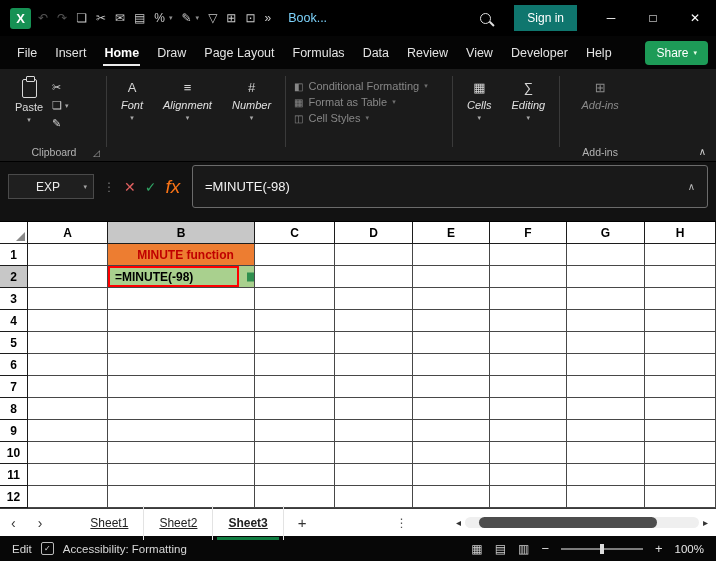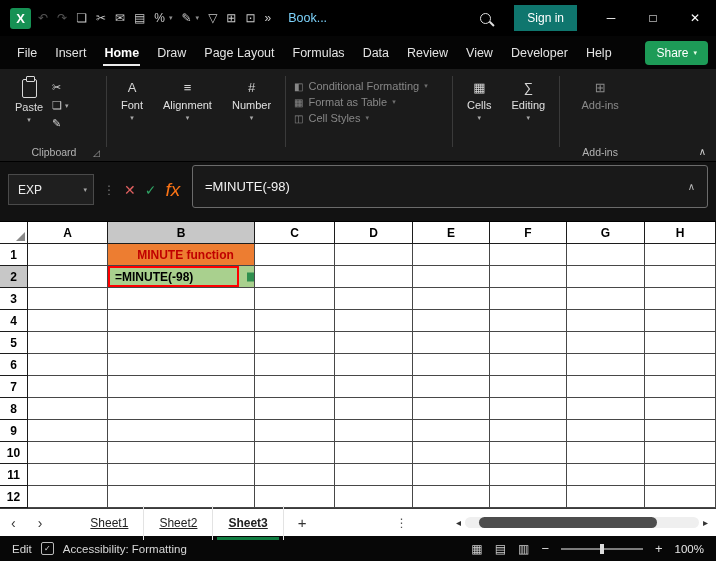--- a/index.html
+++ b/index.html
@@ -61,39 +61,39 @@
   .chev { font-size:7px; color:#a8a8a8; }
   .clip-minis { display:flex; flex-direction:column; gap:5px; padding-top:9px; color:#cfcfcf;
                 font-size:11px; }
   .mini-row { display:flex; align-items:center; gap:3px; cursor:pointer; }
   .dialog-launcher { position:absolute; right:2px; bottom:3px; font-size:9px; color:#9a9a9a;
                 cursor:pointer; }
 
   .drop-btn { display:flex; flex-direction:column; align-items:center; padding:8px 10px 0;
               color:#e0e0e0; gap:3px; cursor:pointer; }
   .drop-icon { font-size:13px; height:16px; line-height:16px; color:#d5d5d5; }
-  .drop-label { font-size:11px; white-space:nowrap; }
+  .drop-label { font-size:11px; white-space:nowrap;font-style:italic; }
   .drop-btn.dim .drop-icon, .drop-btn.dim .drop-label, .drop-btn.dim .chev { color:#8a8a8a; }
 
   .styles-group { width:158px; flex-direction:column; padding-top:6px; }
   .styles-item { display:flex; align-items:center; gap:5px; color:#878787; font-size:11px;
                  height:16px; padding-left:4px; cursor:pointer; white-space:nowrap; }
   .styles-item .mini-icon { font-size:10px; }
   .styles-item .chev { color:#6f6f6f; }
 
   .addins-group { width:72px; justify-content:center; }
   .collapse-ribbon { position:absolute; right:10px; bottom:4px; color:#cfcfcf; font-size:10px;
                  cursor:pointer; }
 
   
   .formula-bar { height:60px; background:#121212; position:relative; flex:none;
                  border-bottom:1px solid #000; }
   .fb-left { position:absolute; left:8px; top:12px; display:flex; align-items:center; gap:9px; }
-  .name-box { width:86px; height:31px; background:#1f1f1f; border:1px solid #4a4a4a;
-              display:flex; align-items:center; color:#ececec; font-size:12px; padding:0 6px 0 9px;
+  .name-box { width:86px; height:25px; background:#1f1f1f; border:1px solid #4a4a4a;
+              display:flex; align-items:center; color:#ececec; font-size:12px; padding:0 6px 0 27px;
               cursor:text; }
   .name-chev { margin-left:auto; font-size:7px; color:#a5a5a5; }
   .fb-dots { color:#777; font-size:12px; }
   .fb-cancel { color:#e06060; font-size:14px; cursor:pointer; }
   .fb-enter { color:#2fa263; font-size:14px; cursor:pointer; }
   .fb-fx { color:#f97316; font-style:italic; font-size:19px; cursor:pointer; }
   .formula-input { position:absolute; left:192px; right:8px; top:3px; height:43px;
                    background:#191919; border:1px solid #6b6b6b; border-radius:3px; color:#f2f2f2;
                    font-size:13px; display:flex; align-items:center; padding:0 12px; cursor:text; }
   .fi-chev { margin-left:auto; color:#bbb; font-size:10px; }

